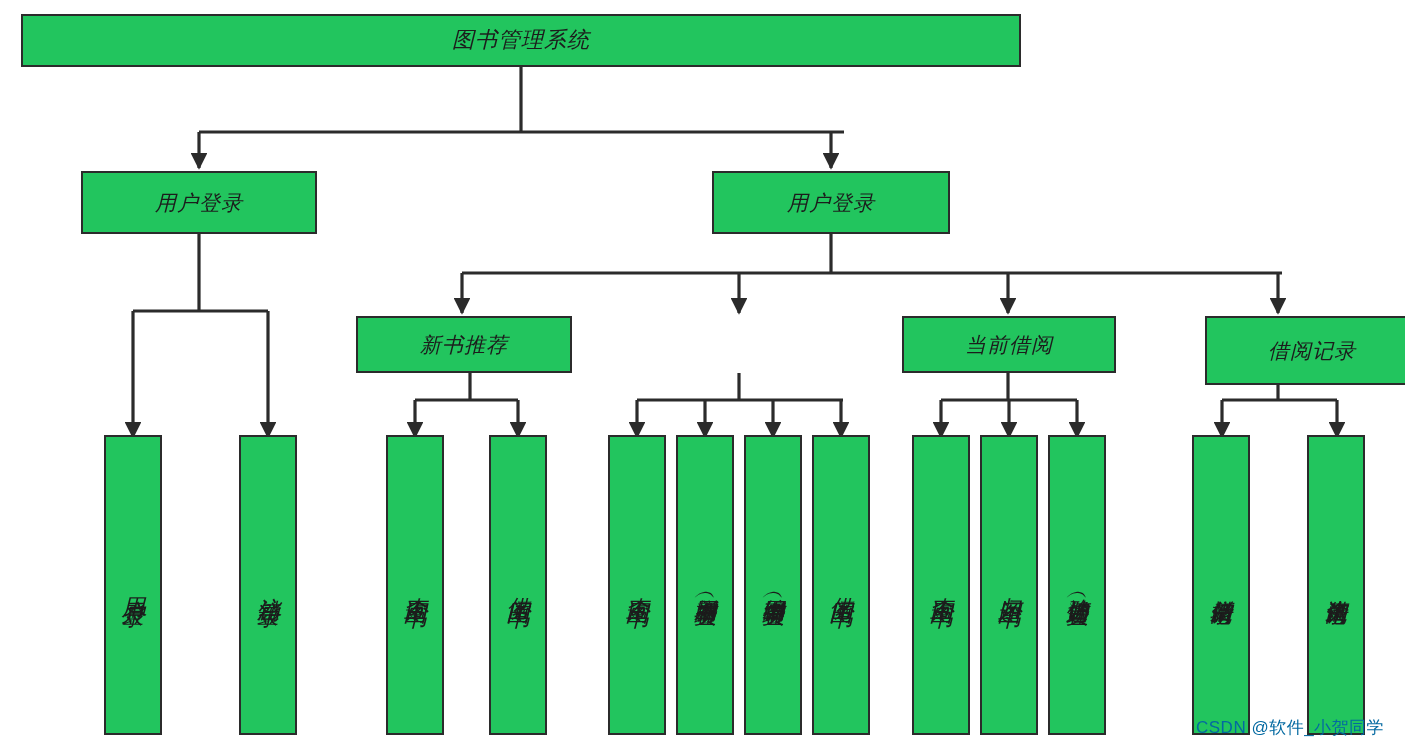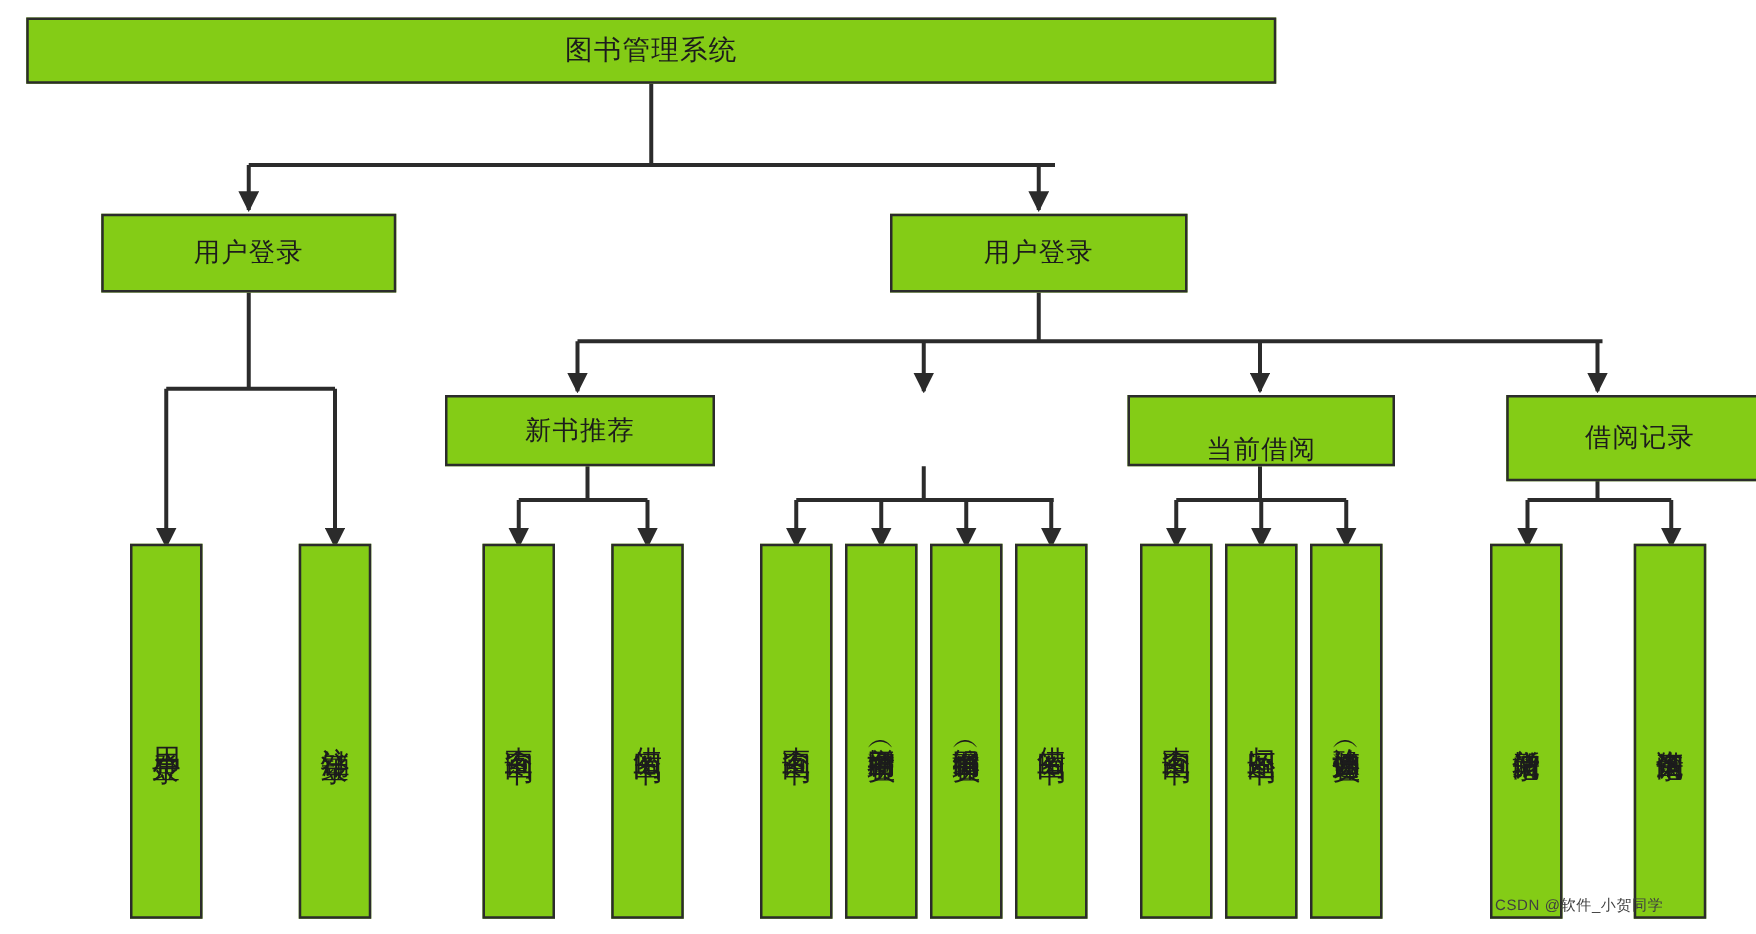--- a/index.html
+++ b/index.html
@@ -22,26 +22,27 @@
   svg#connectors {
     position: absolute;
     left: 0;
     top: 0;
     width: 1405px;
     height: 747px;
   }
   .node {
     position: absolute;
     box-sizing: border-box;
-    background: #84cc16;
+    background: #22c55e;
     border: 2.5px solid #2b2b2b;
     display: flex;
     align-items: center;
     justify-content: center;
     overflow: hidden;
+    font-style: italic;
   }
   .node-label {
     color: #1c1c1c;
     letter-spacing: 1px;
     white-space: nowrap;
     text-align: center;
   }
   .node.horiz .node-label {
     font-size: 21px;
     line-height: 1.1;
@@ -61,22 +62,22 @@
     letter-spacing: 3px;
     max-height: 276px;
   }
   .node.vert.tall .node-label {
     font-size: 22px;
     letter-spacing: 1px;
     max-height: 292px;
   }
   .watermark {
     position: absolute;
-    color: #404040;
-    font-size: 12px;
+    color: #0369a1;
+    font-size: 17px;
     white-space: nowrap;
     letter-spacing: 0.5px;
     pointer-events: none;
   }
 </style>
 </head>
 <body>
 
 <div id="diagram-root">
 
@@ -140,21 +141,21 @@
 
   <div class="node horiz" style="left:712px; top:171px; width:238px; height:63px;">
     <span class="node-label">用户登录</span>
   </div>
 
   <div class="node horiz" style="left:356px; top:316px; width:216px; height:57px;">
     <span class="node-label">新书推荐</span>
   </div>
 
 
-  <div class="node horiz" style="left:902px; top:316px; width:214px; height:57px;align-items:flex-end;">
+  <div class="node horiz" style="left:902px; top:316px; width:214px; height:57px;">
     <span class="node-label">当前借阅</span>
   </div>
 
   <div class="node horiz" style="left:1205px; top:316px; width:214px; height:69px;">
     <span class="node-label">借阅记录</span>
   </div>
 
   <div class="node vert" style="left:104px; top:435px; width:58px; height:300px;">
     <span class="node-label">用户登录</span>
   </div>

